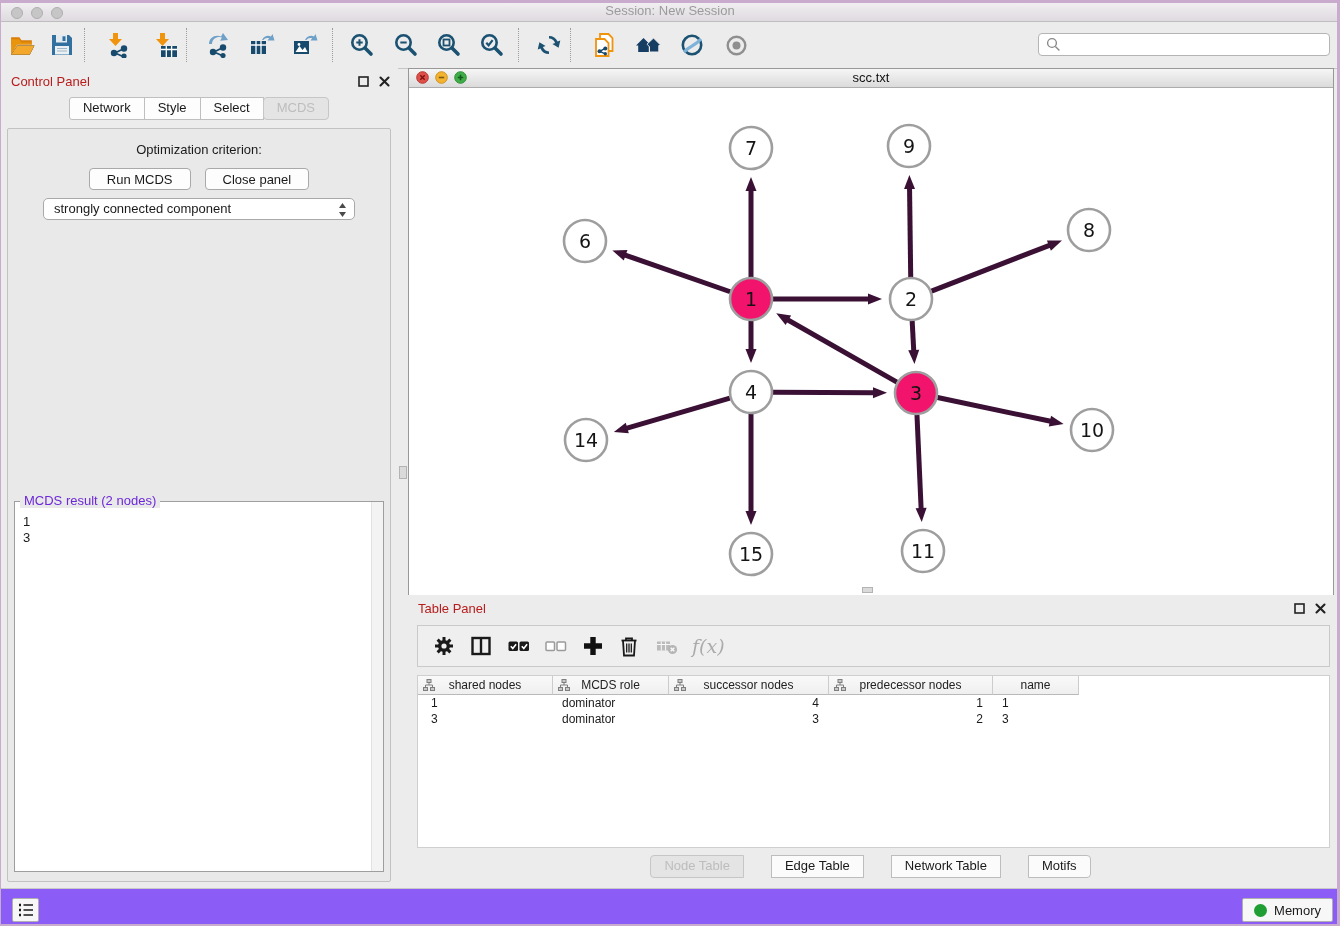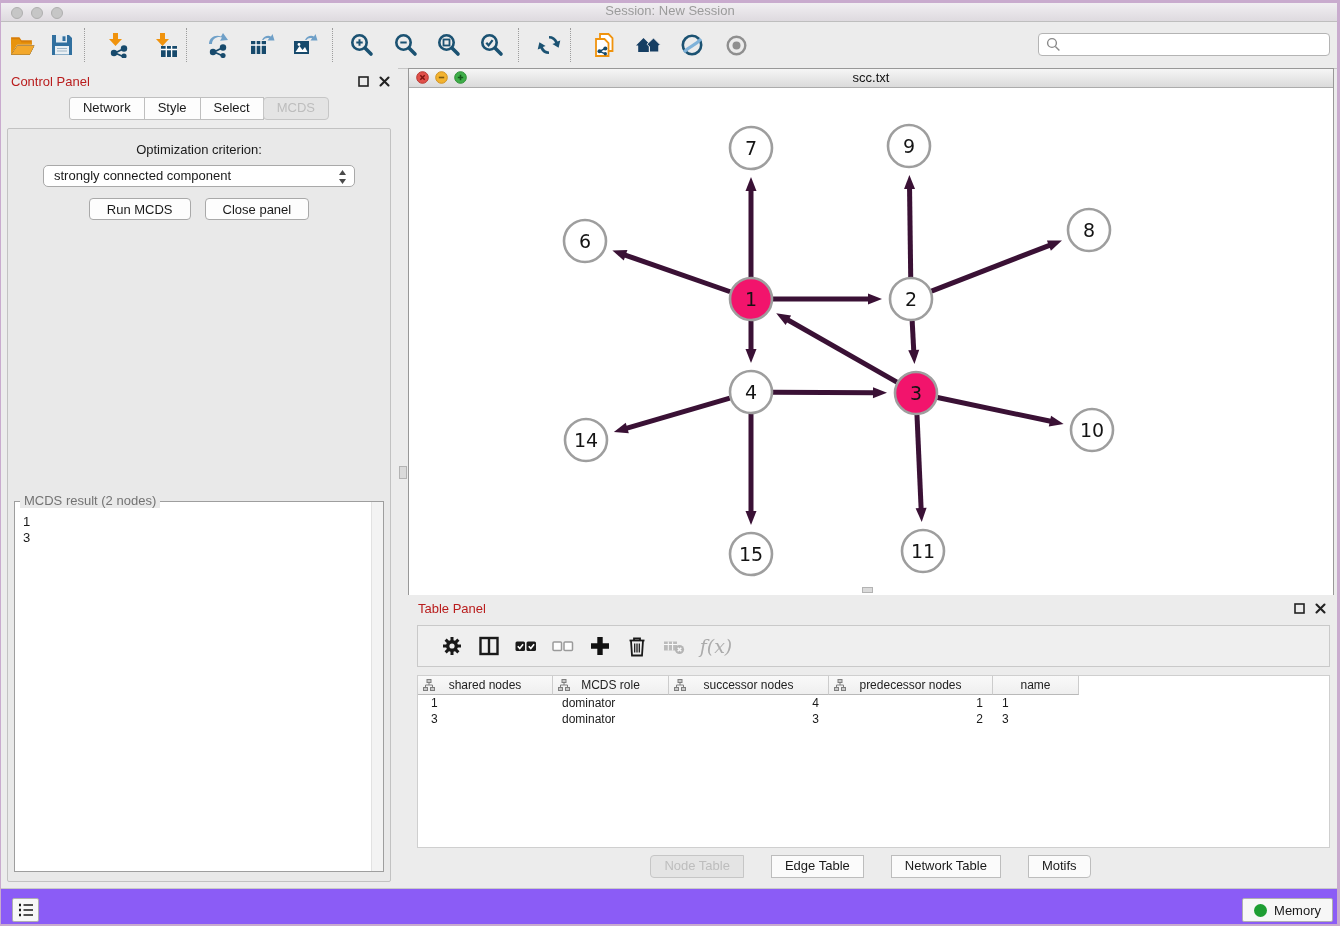--- a/index.html
+++ b/index.html
@@ -53,21 +53,21 @@
   #opt-select{position:relative;margin:8px auto 0;width:312px;height:22px;background:#fff;
     border:1px solid #A9A9A9;border-radius:5px;box-sizing:border-box;
     font-size:13px;line-height:20px;padding-left:10px;cursor:pointer;}
   #opt-select svg{position:absolute;right:7px;top:3px;}
   #cp-buttons{display:flex;justify-content:center;gap:14px;margin-top:11px;}
   .cp-button{height:22px;padding:0 17px;background:#FDFDFD;border:1px solid #A9A9A9;
     border-radius:4px;font-size:13px;font-family:inherit;cursor:pointer;color:#1a1a1a;}
   #mcds-fieldset{position:absolute;left:6px;right:6px;top:372px;bottom:9px;
     border:1px solid #9E9E9E;background:#fff;}
   #mcds-legend{position:absolute;top:-9px;left:5px;background:#E9E9E9;padding:0 4px;
-    font-size:13px;color:#737373;}
+    font-size:13px;color:#6d28d9;}
   #mcds-result-list{position:absolute;left:0;right:12px;top:8px;bottom:0;
     font-size:13px;line-height:16px;padding:4px 0 0 8px;white-space:pre;overflow:hidden;}
   #mcds-scroll{position:absolute;right:0;top:0;bottom:0;width:11px;background:#F3F3F3;
     border-left:1px solid #E2E2E2;}
 
   
   #network-window{position:absolute;left:408px;top:68px;width:926px;height:676px;
     border:1px solid #989898;box-sizing:border-box;background:#fff;}
   #nw-titlebar{position:absolute;top:0;left:0;right:0;height:18px;
     background:linear-gradient(#F6F6F6,#DBDBDB);border-bottom:1px solid #ACACAC;}
@@ -79,21 +79,21 @@
   .splitter{position:absolute;background:#DADADA;border:1px solid #B3B3B3;box-sizing:border-box;z-index:5;}
   #split-v{left:399px;top:466px;width:8px;height:13px;}
   #split-h{left:862px;top:587px;width:11px;height:6px;}
 
   
   #table-panel{position:absolute;left:408px;top:595px;width:926px;height:291px;background:#ECECEC;}
   #tp-title{position:absolute;left:10px;top:6px;}
   #tp-toolbar{position:absolute;left:9px;right:4px;top:30px;height:42px;
     border:1px solid #C9C9C9;background:#EFEFEF;display:flex;align-items:center;
     padding-left:15px;gap:0;box-sizing:border-box;}
-  .tp-tool{width:37px;height:30px;display:flex;align-items:center;justify-content:center;cursor:pointer;}
+  .tp-tool{width:37px;height:30px;display:flex;align-items:center;justify-content:flex-start;cursor:pointer;}
   .tp-tool.disabled{cursor:default;}
   #fx-label{font-family:"DejaVu Serif","Liberation Serif",serif;font-style:italic;
     color:#ABABAB;font-size:19px;}
   #tp-table{position:absolute;left:9px;right:4px;top:80px;bottom:38px;background:#fff;
     border:1px solid #CFCFCF;box-sizing:border-box;overflow:hidden;}
   #tp-head{display:flex;height:19px;}
   .th{position:relative;box-sizing:border-box;background:linear-gradient(#F9F9F9,#EFEFEF);
     border-right:1px solid #CCC;border-bottom:1px solid #B9B9B9;height:19px;
     display:flex;align-items:center;justify-content:center;font-size:12px;color:#222;cursor:pointer;}
   .th .col-icon{position:absolute;left:5px;top:3px;}
@@ -293,30 +293,30 @@
       </span>
   </div>
   <div id="cp-tabs">
       <div class="cp-tab">Network</div>
       <div class="cp-tab">Style</div>
       <div class="cp-tab">Select</div>
       <div class="cp-tab active">MCDS</div>
     </div>
   <div id="cp-box">
     <div id="opt-label">Optimization criterion:</div>
+    <div id="cp-buttons">
+      <button class="cp-button">Run MCDS</button>
+      <button class="cp-button">Close panel</button>
+    </div>
     <div id="opt-select">
       <span>strongly connected component</span>
       <svg width="9" height="16" viewBox="0 0 9 16">
           <path d="M4.5 1 8 6H1z" fill="#4A4A4A"></path>
           <path d="M4.5 15 1 10h7z" fill="#4A4A4A"></path>
         </svg>
-    </div>
-    <div id="cp-buttons">
-      <button class="cp-button">Run MCDS</button>
-      <button class="cp-button">Close panel</button>
     </div>
     <div id="mcds-fieldset">
       <div id="mcds-legend">MCDS result (2 nodes)</div>
       <div id="mcds-result-list">1
 3</div>
       <div id="mcds-scroll"></div>
     </div>
   </div>
 </div>
 

